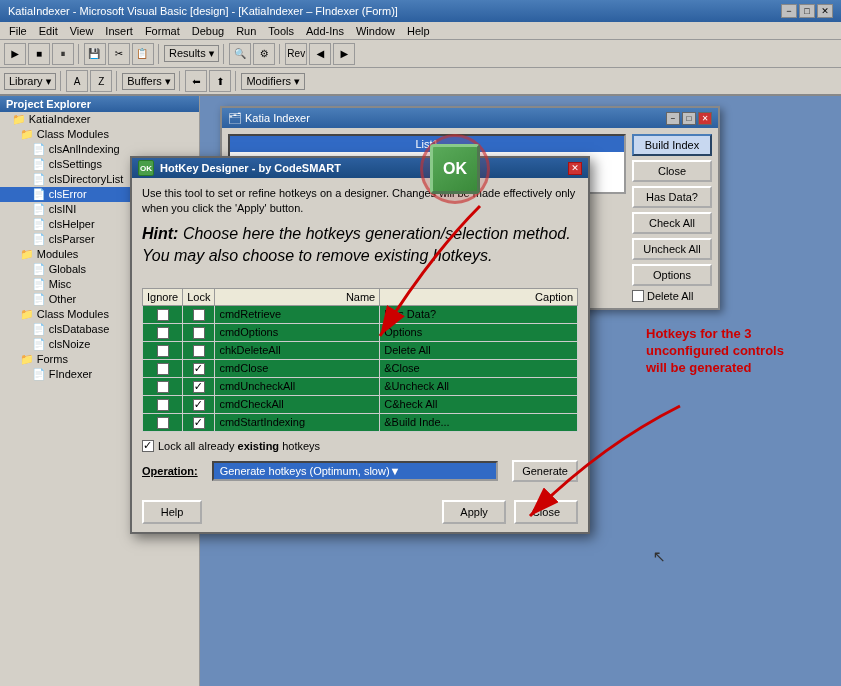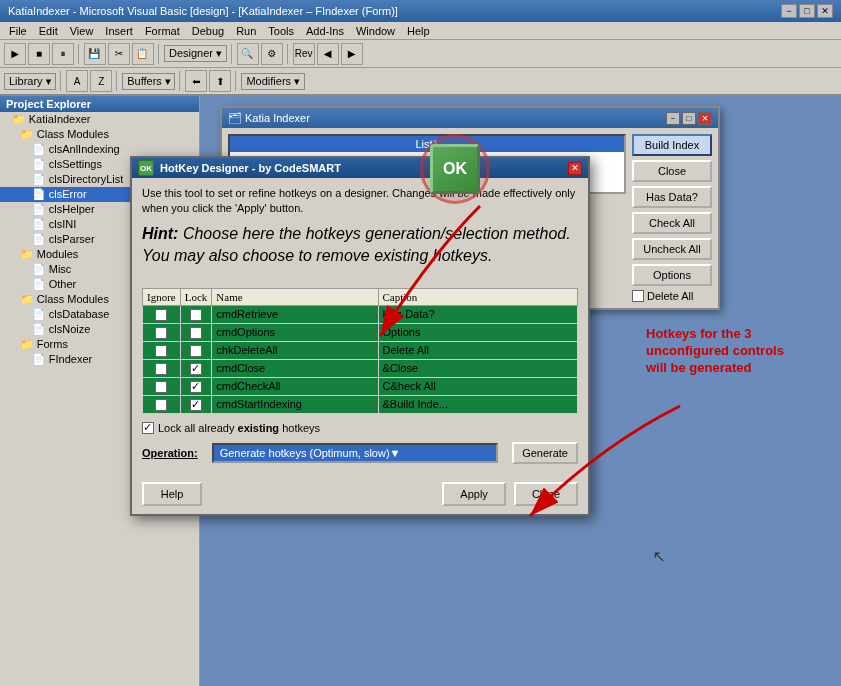--- a/index.html
+++ b/index.html
@@ -261,23 +261,22 @@
     .hotkey-table {
       width: 100%;
       border-collapse: collapse;
       margin-bottom: 8px;
       font-size: 11px;
     }
     .hotkey-table th {
       background: #d4d0c8;
       border: 1px solid #999;
       padding: 2px 4px;
-      text-align: left;
+      text-align: right;
       font-weight: normal;
-      font-family: Liberation Serif, serif;
     }
     .hotkey-table td {
       border: 1px solid #ccc;
       padding: 1px 4px;
       background: #15803d;
       height: 18px;
     }
     .hotkey-table td.check-col {
       text-align: center;
       width: 28px;
@@ -433,21 +432,21 @@
 
 <div class="toolbar-area">
   <button class="toolbar-btn">▶</button>
   <button class="toolbar-btn">■</button>
   <button class="toolbar-btn">⏸</button>
   <div class="toolbar-separator"></div>
   <button class="toolbar-btn">💾</button>
   <button class="toolbar-btn">✂</button>
   <button class="toolbar-btn">📋</button>
   <div class="toolbar-separator"></div>
-  <button class="toolbar-dropdown">Designer ▾</button>
+  <button class="toolbar-dropdown">Results ▾</button>
   <div class="toolbar-separator"></div>
   <button class="toolbar-btn">🔍</button>
   <button class="toolbar-btn">⚙</button>
   <div class="toolbar-separator"></div>
   <button class="toolbar-btn">Rev</button>
   <button class="toolbar-btn">◀</button>
   <button class="toolbar-btn">▶</button>
 </div>
 
 <div class="toolbar-area2">
@@ -467,24 +466,25 @@
 <div class="main-area">
 
   <div class="left-panel">
     <div class="panel-title">Project Explorer</div>
     <div class="tree-item">📁 KatiaIndexer</div>
     <div class="tree-item" style="padding-left:20px">📁 Class Modules</div>
     <div class="tree-item" style="padding-left:32px">📄 clsAnlIndexing</div>
     <div class="tree-item" style="padding-left:32px">📄 clsSettings</div>
     <div class="tree-item" style="padding-left:32px">📄 clsDirectoryList</div>
     <div class="tree-item selected" style="padding-left:32px">📄 clsError</div>
+    <div class="tree-item" style="padding-left:32px">📄 clsINI</div>
     <div class="tree-item" style="padding-left:32px">📄 clsHelper</div>
-    <div class="tree-item" style="padding-left:32px">📄 clsINI</div>
     <div class="tree-item" style="padding-left:32px">📄 clsParser</div>
     <div class="tree-item" style="padding-left:20px">📁 Modules</div>
+    <div class="tree-item" style="padding-left:32px">📄 Globals</div>
     <div class="tree-item" style="padding-left:32px">📄 Misc</div>
     <div class="tree-item" style="padding-left:32px">📄 Other</div>
     <div class="tree-item" style="padding-left:20px">📁 Class Modules</div>
     <div class="tree-item" style="padding-left:32px">📄 clsDatabase</div>
     <div class="tree-item" style="padding-left:32px">📄 clsNoize</div>
     <div class="tree-item" style="padding-left:20px">📁 Forms</div>
     <div class="tree-item" style="padding-left:32px">📄 FIndexer</div>
   </div>
 
   <div class="katia-window">
@@ -563,20 +563,26 @@
           </tr>
           <tr>
             <td class="check-col"><div class="cb"></div></td>
             <td class="check-col"><div class="cb checked"></div></td>
             <td class="name-col">cmdClose</td>
             <td class="caption-col">&amp;Close</td>
           </tr>
           <tr>
             <td class="check-col"><div class="cb"></div></td>
             <td class="check-col"><div class="cb checked"></div></td>
+            <td class="name-col">cmdUncheckAll</td>
+            <td class="caption-col">&amp;Uncheck All</td>
+          </tr>
+          <tr>
+            <td class="check-col"><div class="cb"></div></td>
+            <td class="check-col"><div class="cb checked"></div></td>
             <td class="name-col">cmdCheckAll</td>
             <td class="caption-col">C&amp;heck All</td>
           </tr>
           <tr>
             <td class="check-col"><div class="cb"></div></td>
             <td class="check-col"><div class="cb checked"></div></td>
             <td class="name-col">cmdStartIndexing</td>
             <td class="caption-col">&amp;Build Inde...</td>
           </tr>
         </tbody>

